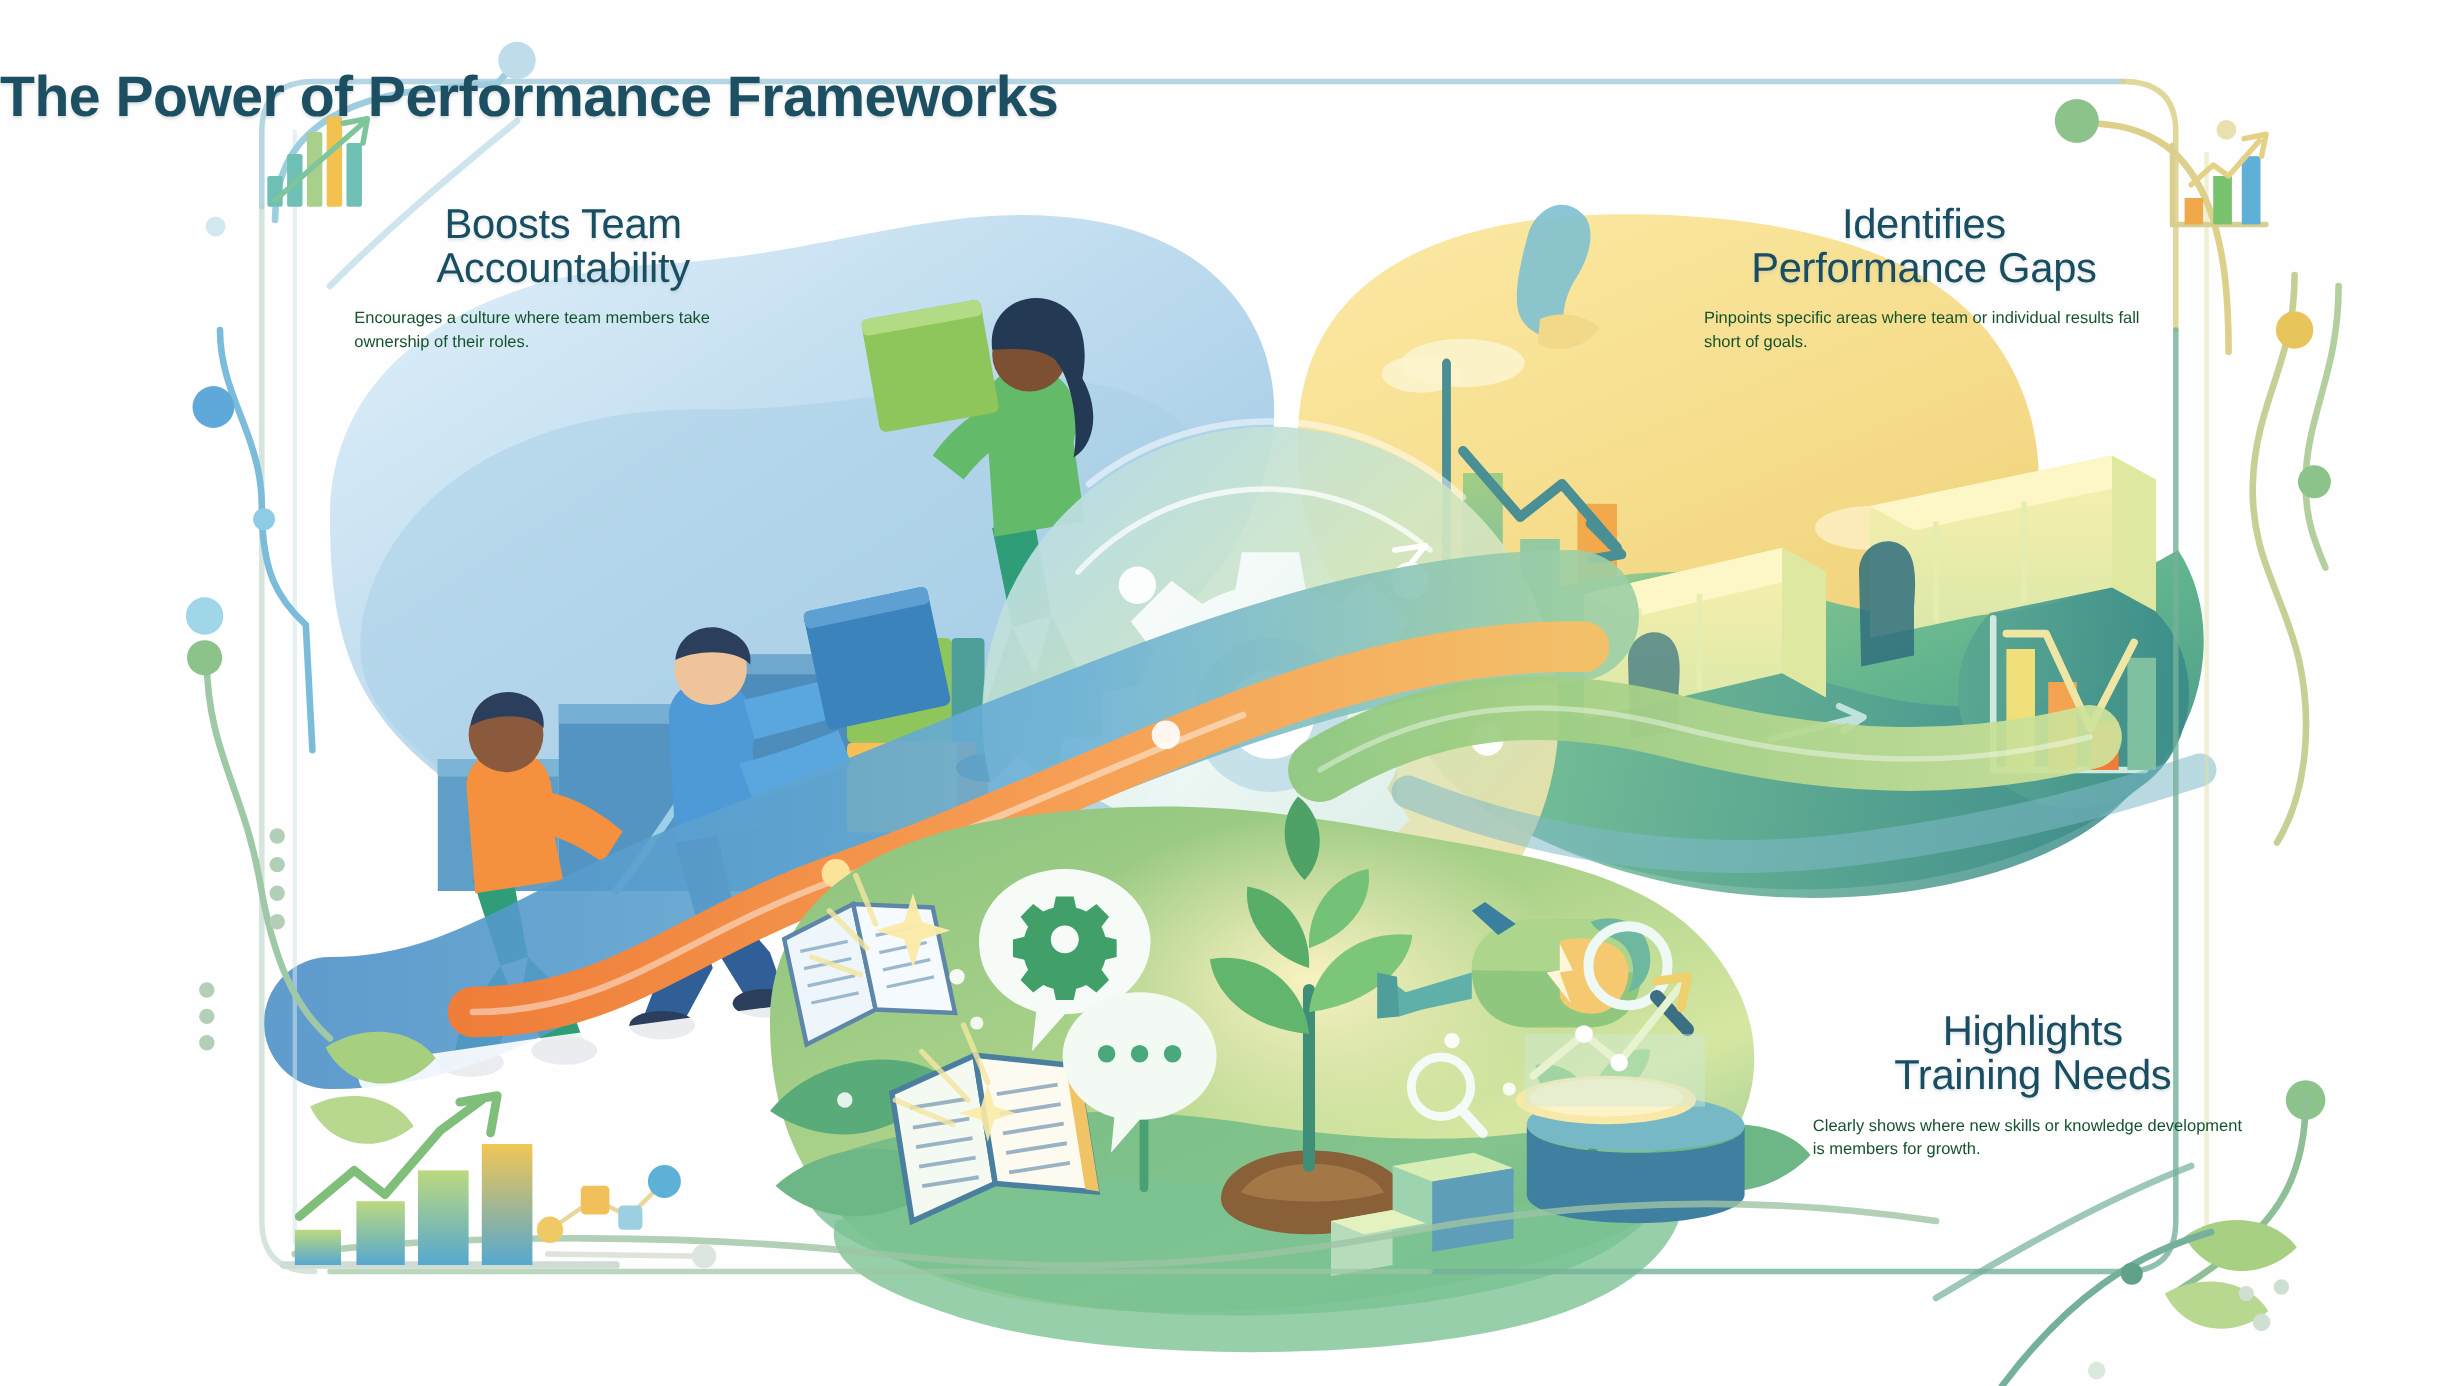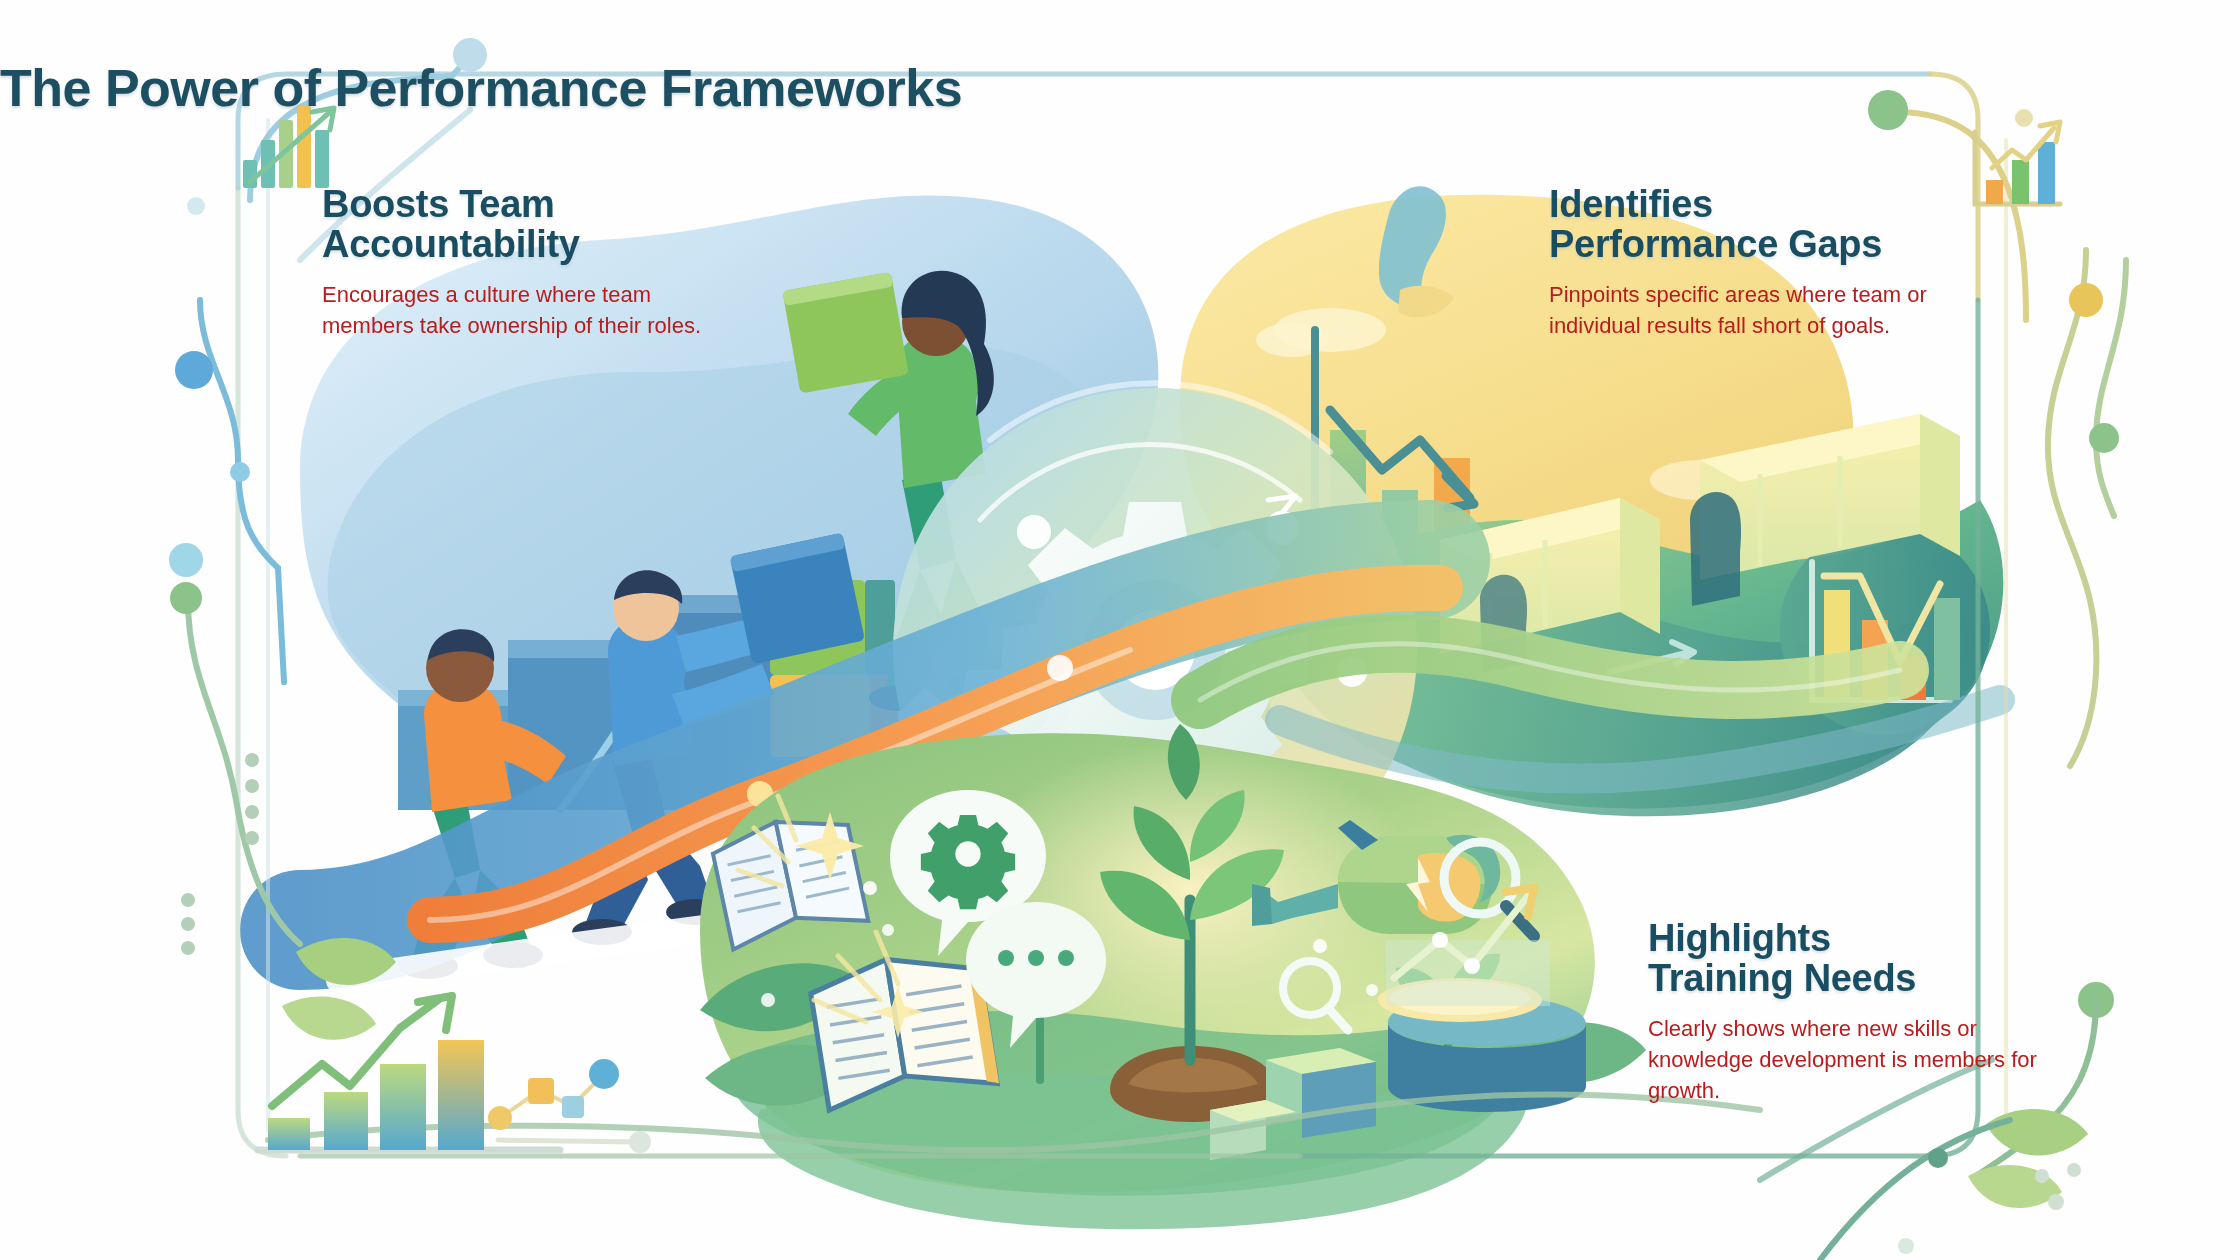--- a/index.html
+++ b/index.html
@@ -27,31 +27,32 @@
     font-size: 52px;
     font-weight: bold;
     letter-spacing: -0.5px;
     color: #1d4f63;
     text-shadow: 0 2px 3px rgba(160,175,180,0.45);
   }
   .block { position: absolute; }
   .block h2 {
     margin: 0 0 14px 0;
     font-size: 38px;
-    font-weight: bold;
+    font-weight: normal;
     line-height: 1.06;
     color: #194d61;
     letter-spacing: -0.3px;
     text-shadow: 0 2px 3px rgba(165,180,185,0.4);
+    text-align: center;
   }
   .block p {
     margin: 0;
-    font-size: 22px;
+    font-size: 15px;
     line-height: 1.42;
-    color: #b91c1c;
+    color: #14532d;
     font-weight: 400;
   }
   #blk-accountability { left: 322px; top: 184px; width: 380px; }
   #blk-gaps          { left: 1549px; top: 184px; width: 400px; }
   #blk-training      { left: 1648px; top: 918px; width: 400px; }
 </style>
 </head>
 <body>
 
 <div id="stage">

